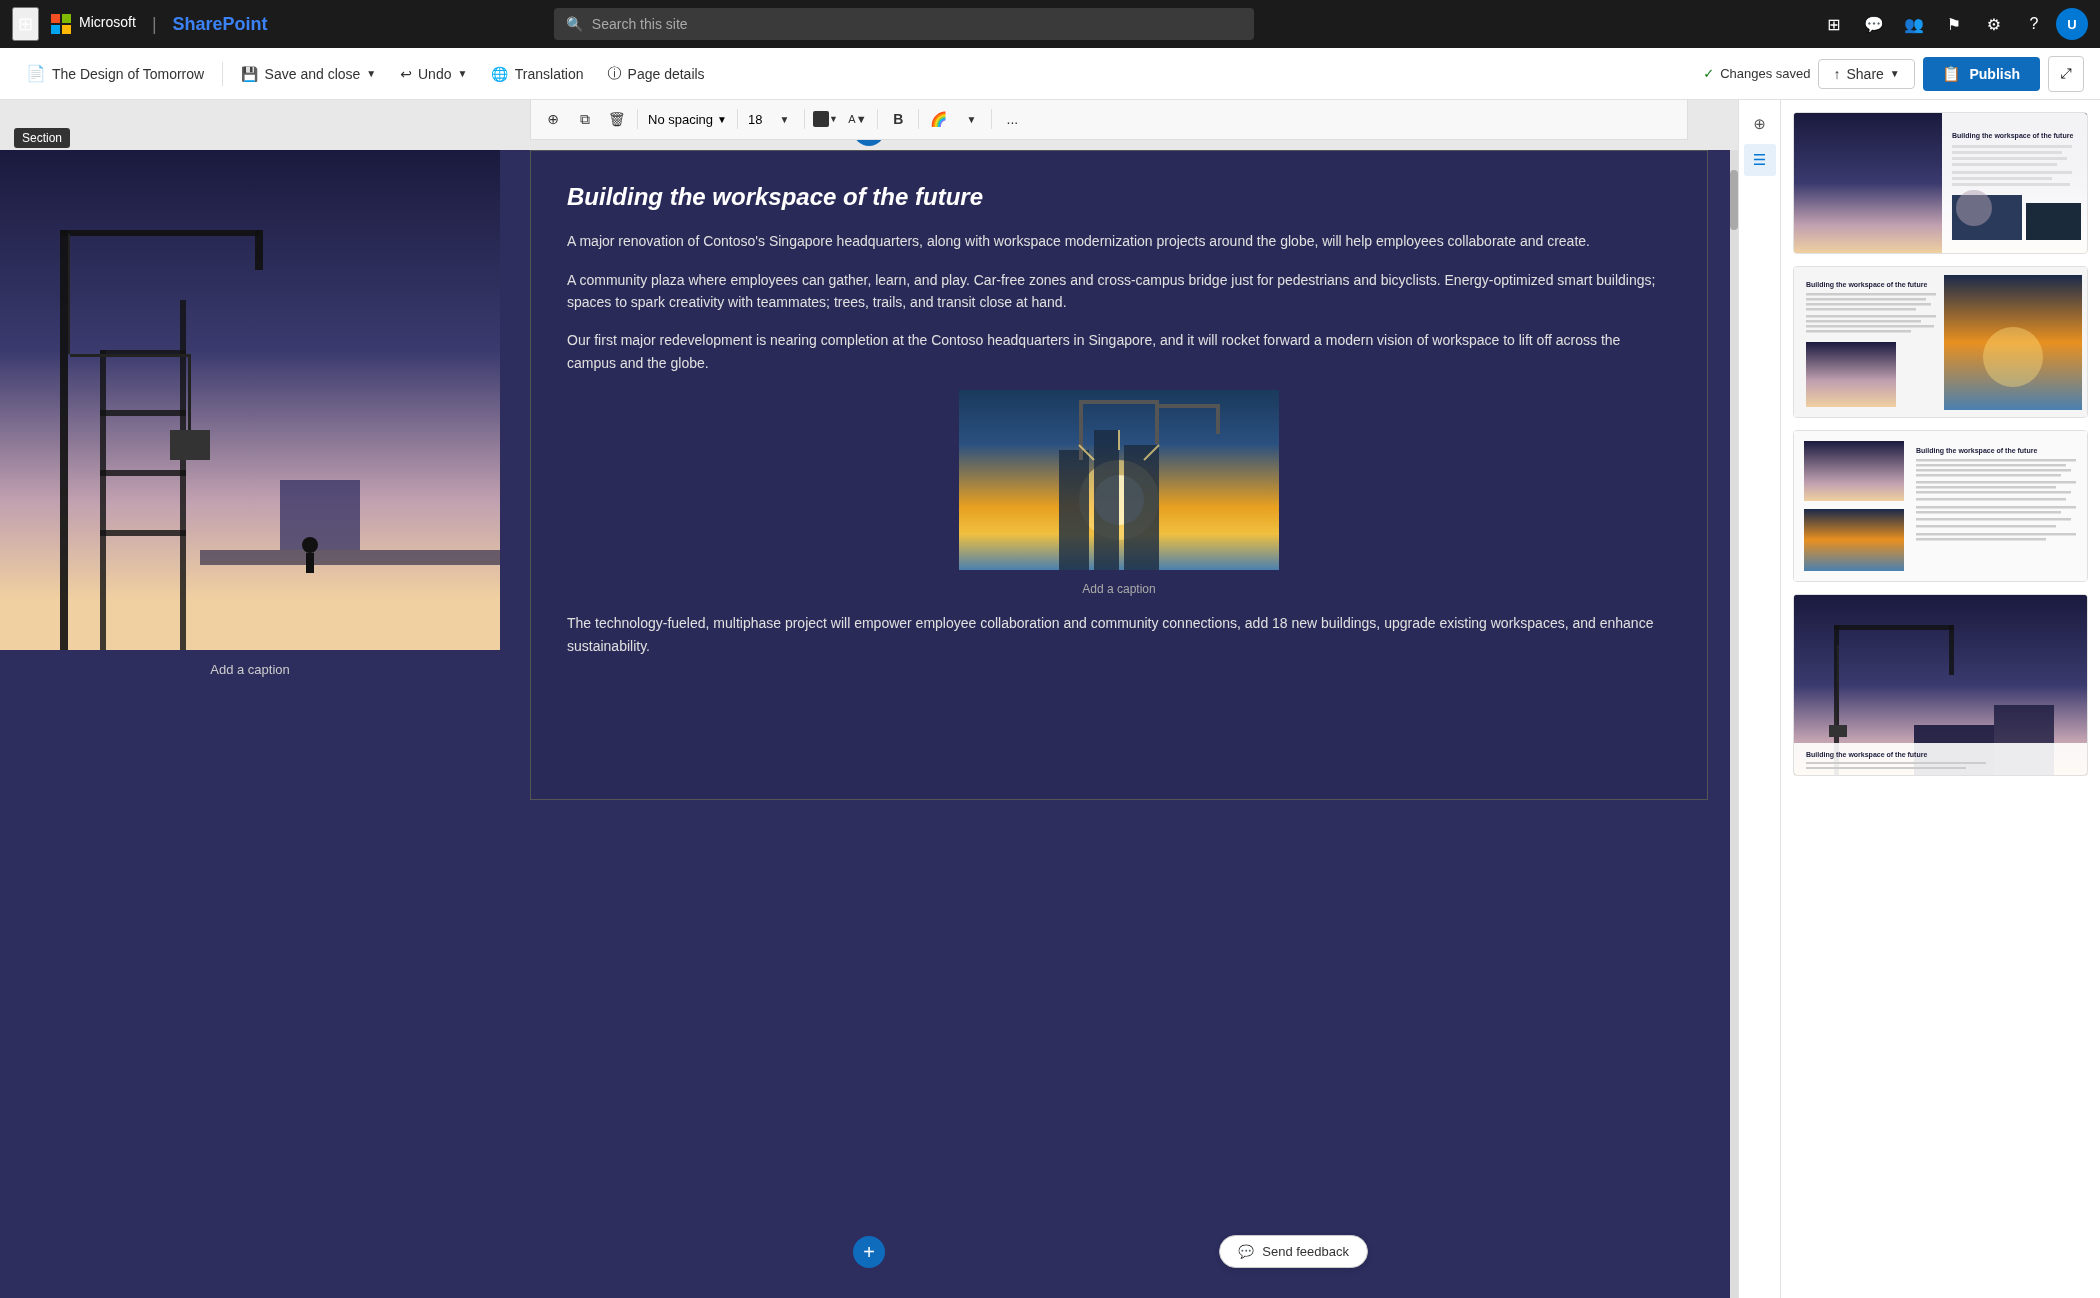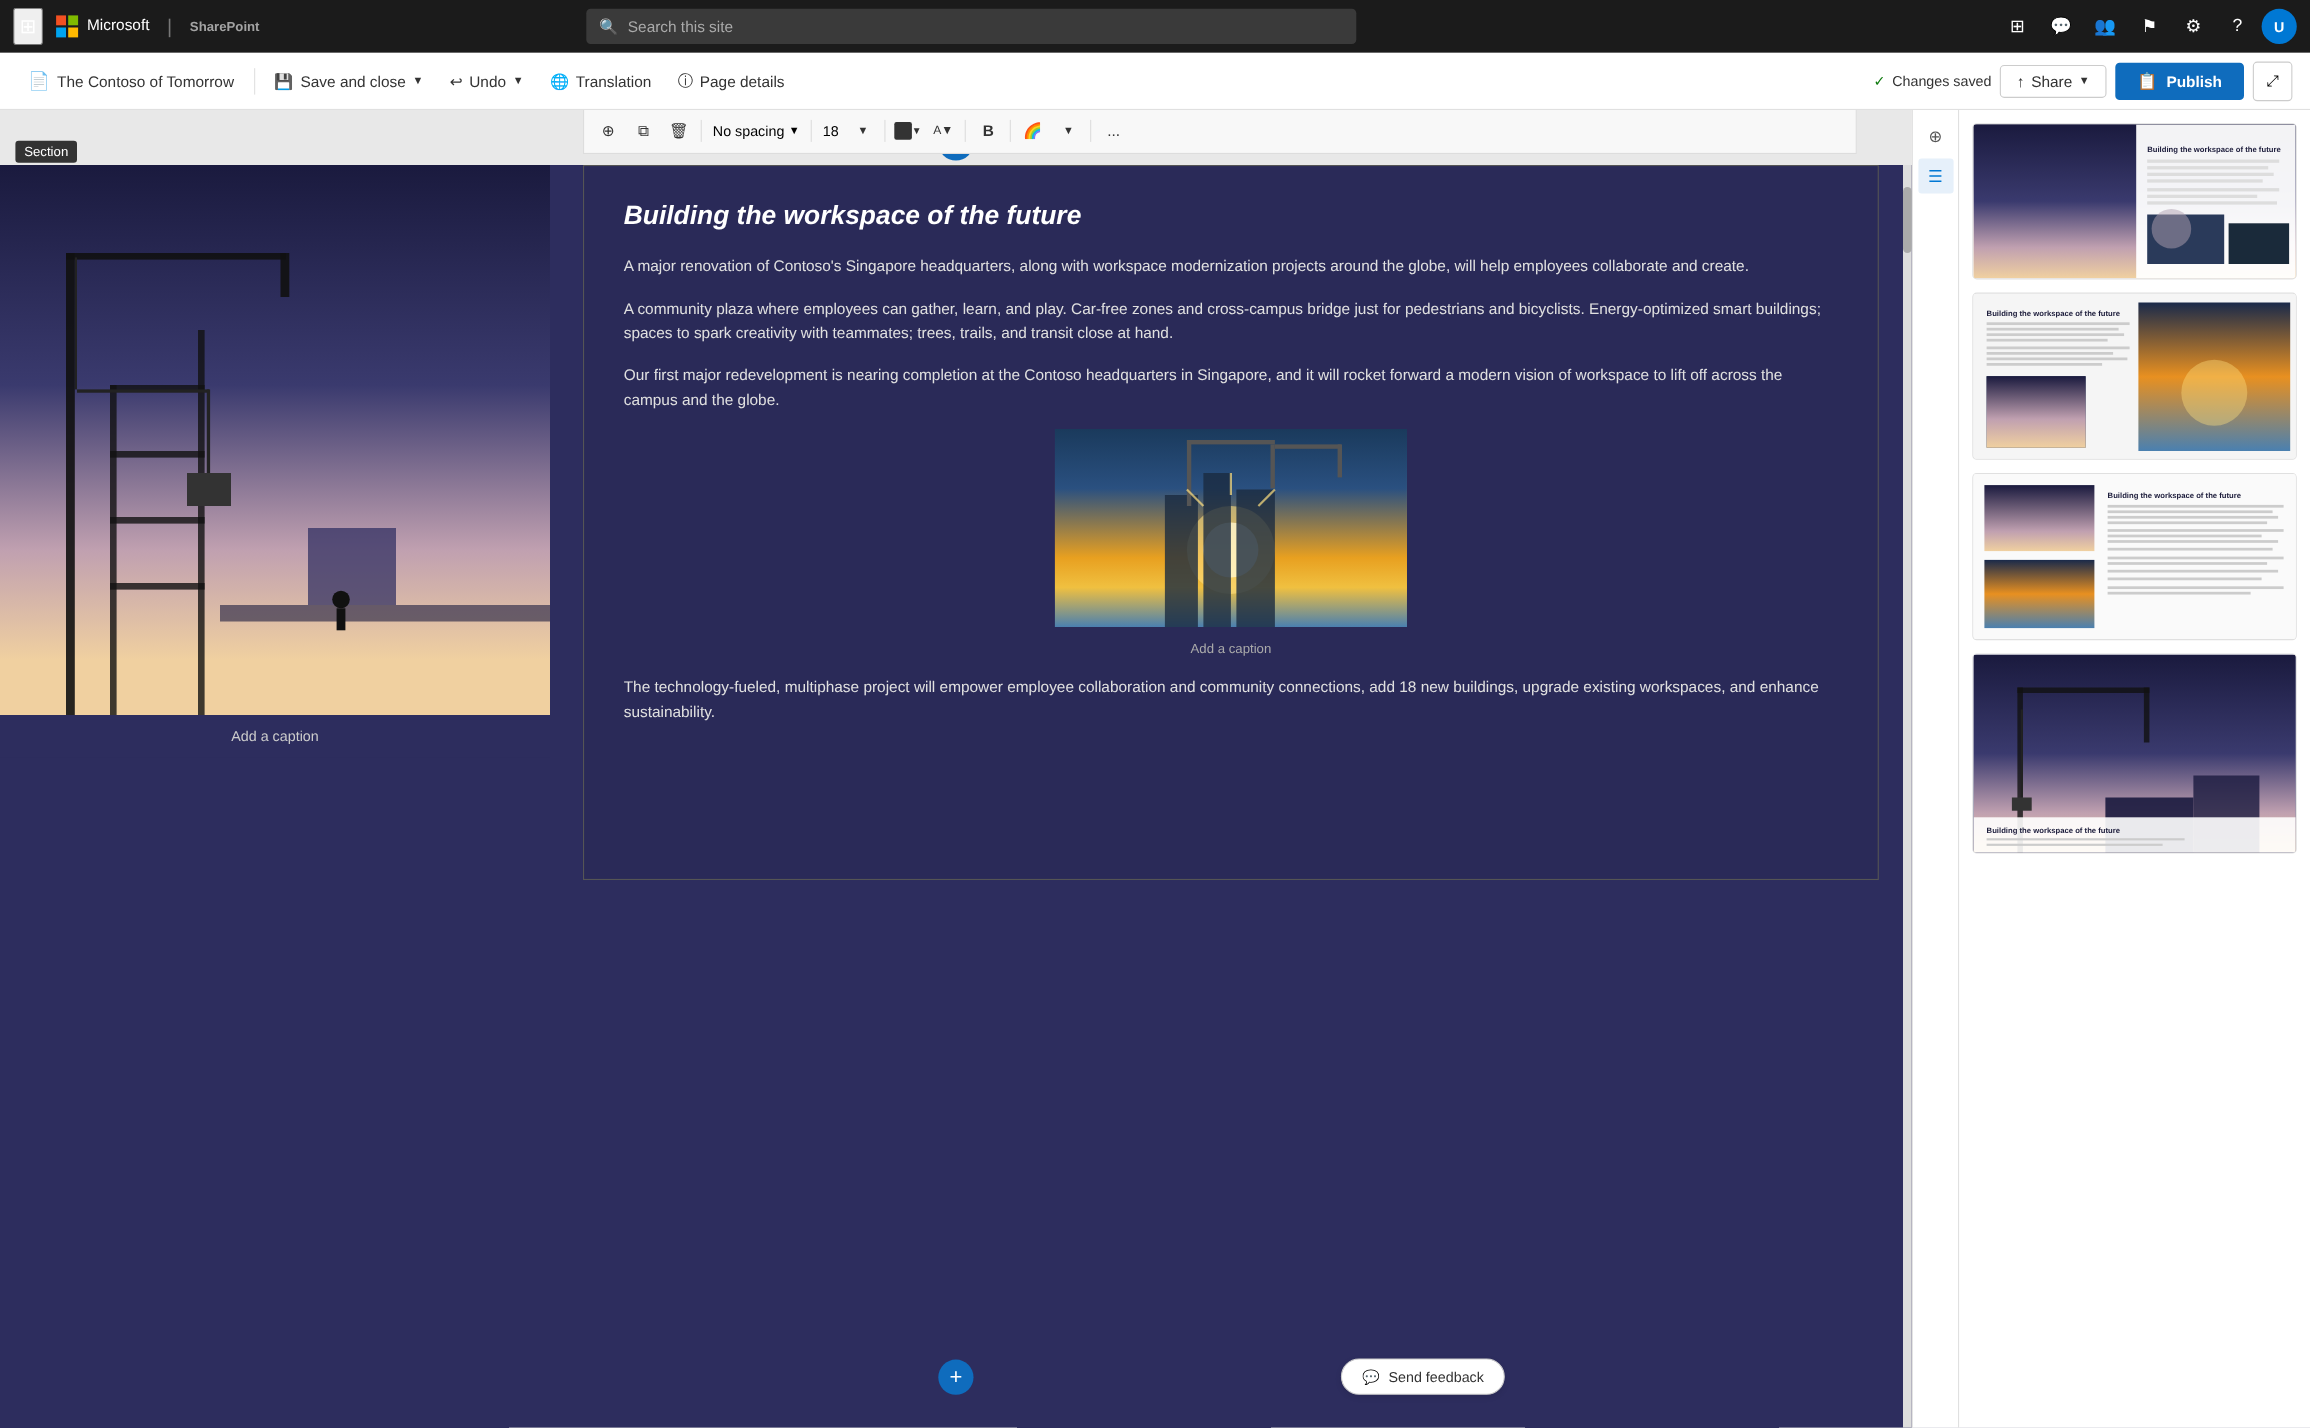--- a/index.html
+++ b/index.html
@@ -392,40 +392,40 @@
   <div class="nav-logo">
     <div class="nav-logo-squares">
       <span></span>
         <span></span>
         <span></span>
         <span></span>
     </div>
     <span style="color:#fff;font-size:14px;font-weight:400;">Microsoft</span>
   </div>
   <span style="color:#777;font-size:18px;margin:0 4px;">|</span>
-  <span style="color:#a3a3a3;font-size:12px;font-weight:600;">SharePoint</span>
+  <span style="color:#3b82f6;font-size:18px;font-weight:600;">SharePoint</span>
   <div class="nav-search">
     <span style="color:#aaa;font-size:14px;">🔍</span>
     <input type="text" placeholder="Search this site" style="">
   </div>
   <div class="nav-icons">
     <button class="nav-icon-btn" title="Apps">⊞</button>
     <button class="nav-icon-btn" title="Chat">💬</button>
     <button class="nav-icon-btn" title="People">👥</button>
     <button class="nav-icon-btn" title="Flags">⚑</button>
     <button class="nav-icon-btn" title="Settings">⚙</button>
     <button class="nav-icon-btn" title="Help">?</button>
     <div class="nav-avatar">U</div>
   </div>
 </div>
 
 <div class="toolbar">
   <button class="toolbar-item">
     <span style="color:#0078d4;font-size:16px;">📄</span>
-    <span>The Contoso of Tomorrow</span>
+    <span>The Design of Tomorrow</span>
   </button>
   <div class="toolbar-separator"></div>
   <button class="toolbar-item">
     <span>💾</span>
     <span>Save and close</span>
     <span style="font-size:10px;">▼</span>
   </button>
   <button class="toolbar-item">
     <span>↩</span>
     <span>Undo</span>

